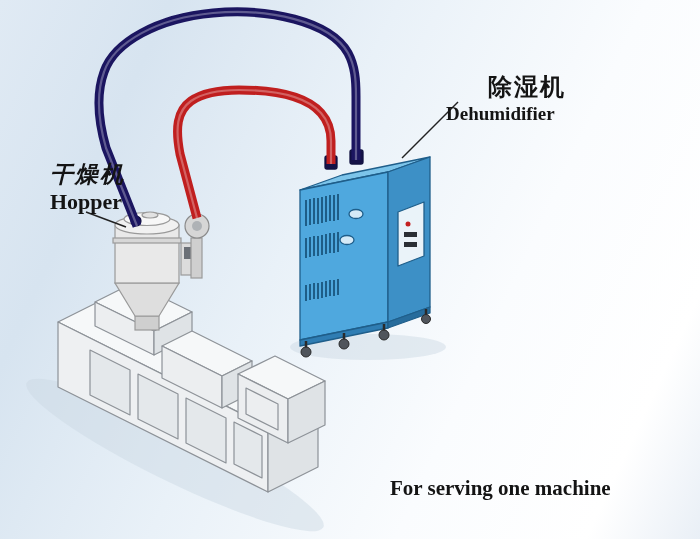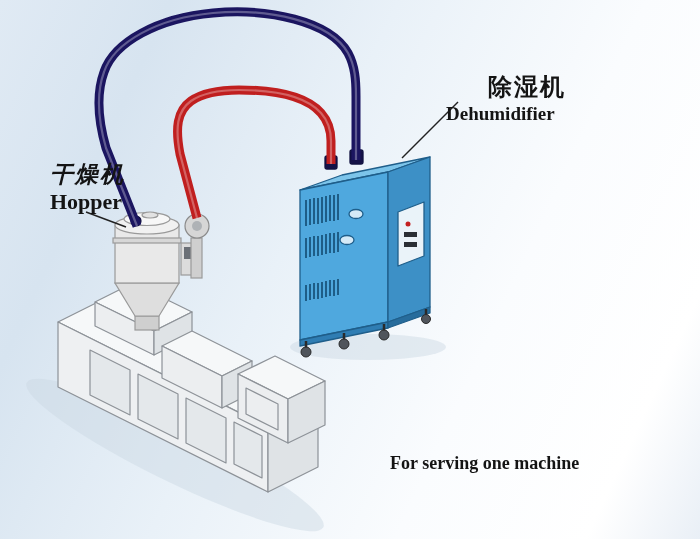--- a/index.html
+++ b/index.html
@@ -12,21 +12,21 @@
   }
   #diagram-svg{position:absolute;left:0;top:0;}
   .lbl{position:absolute;color:#141414;white-space:nowrap;line-height:1;}
   .zh{font-family:"DejaVu Sans",sans-serif;font-weight:bold;}
   .en{font-family:"Liberation Serif","DejaVu Serif",serif;font-weight:bold;}
   .hopper-zh{left:50px;top:163px;font-size:23px;letter-spacing:2px;font-style:italic;}
   .hopper-en{left:50px;top:191px;font-size:22px;}
   .dehum-zh{left:462px;top:75px;font-size:24px;letter-spacing:2px;margin-left:26px;}
   .dehum-en{left:446px;top:104px;font-size:19px;}
   .cap-zh{left:384px;top:440px;font-size:29px;letter-spacing:1px;}
-  .cap-en{left:390px;top:454px;font-size:18px;}
+  .cap-en{left:390px;top:478px;font-size:21px;}
 </style>
 </head>
 <body>
 
 <div id="stage">
 
   <svg id="diagram-svg" width="700" height="539" viewBox="0 0 700 539">
 
     <g>
       <ellipse cx="175" cy="455" rx="165" ry="27" transform="rotate(26 175 455)" fill="#c9d6e2" opacity="0.45"></ellipse>

